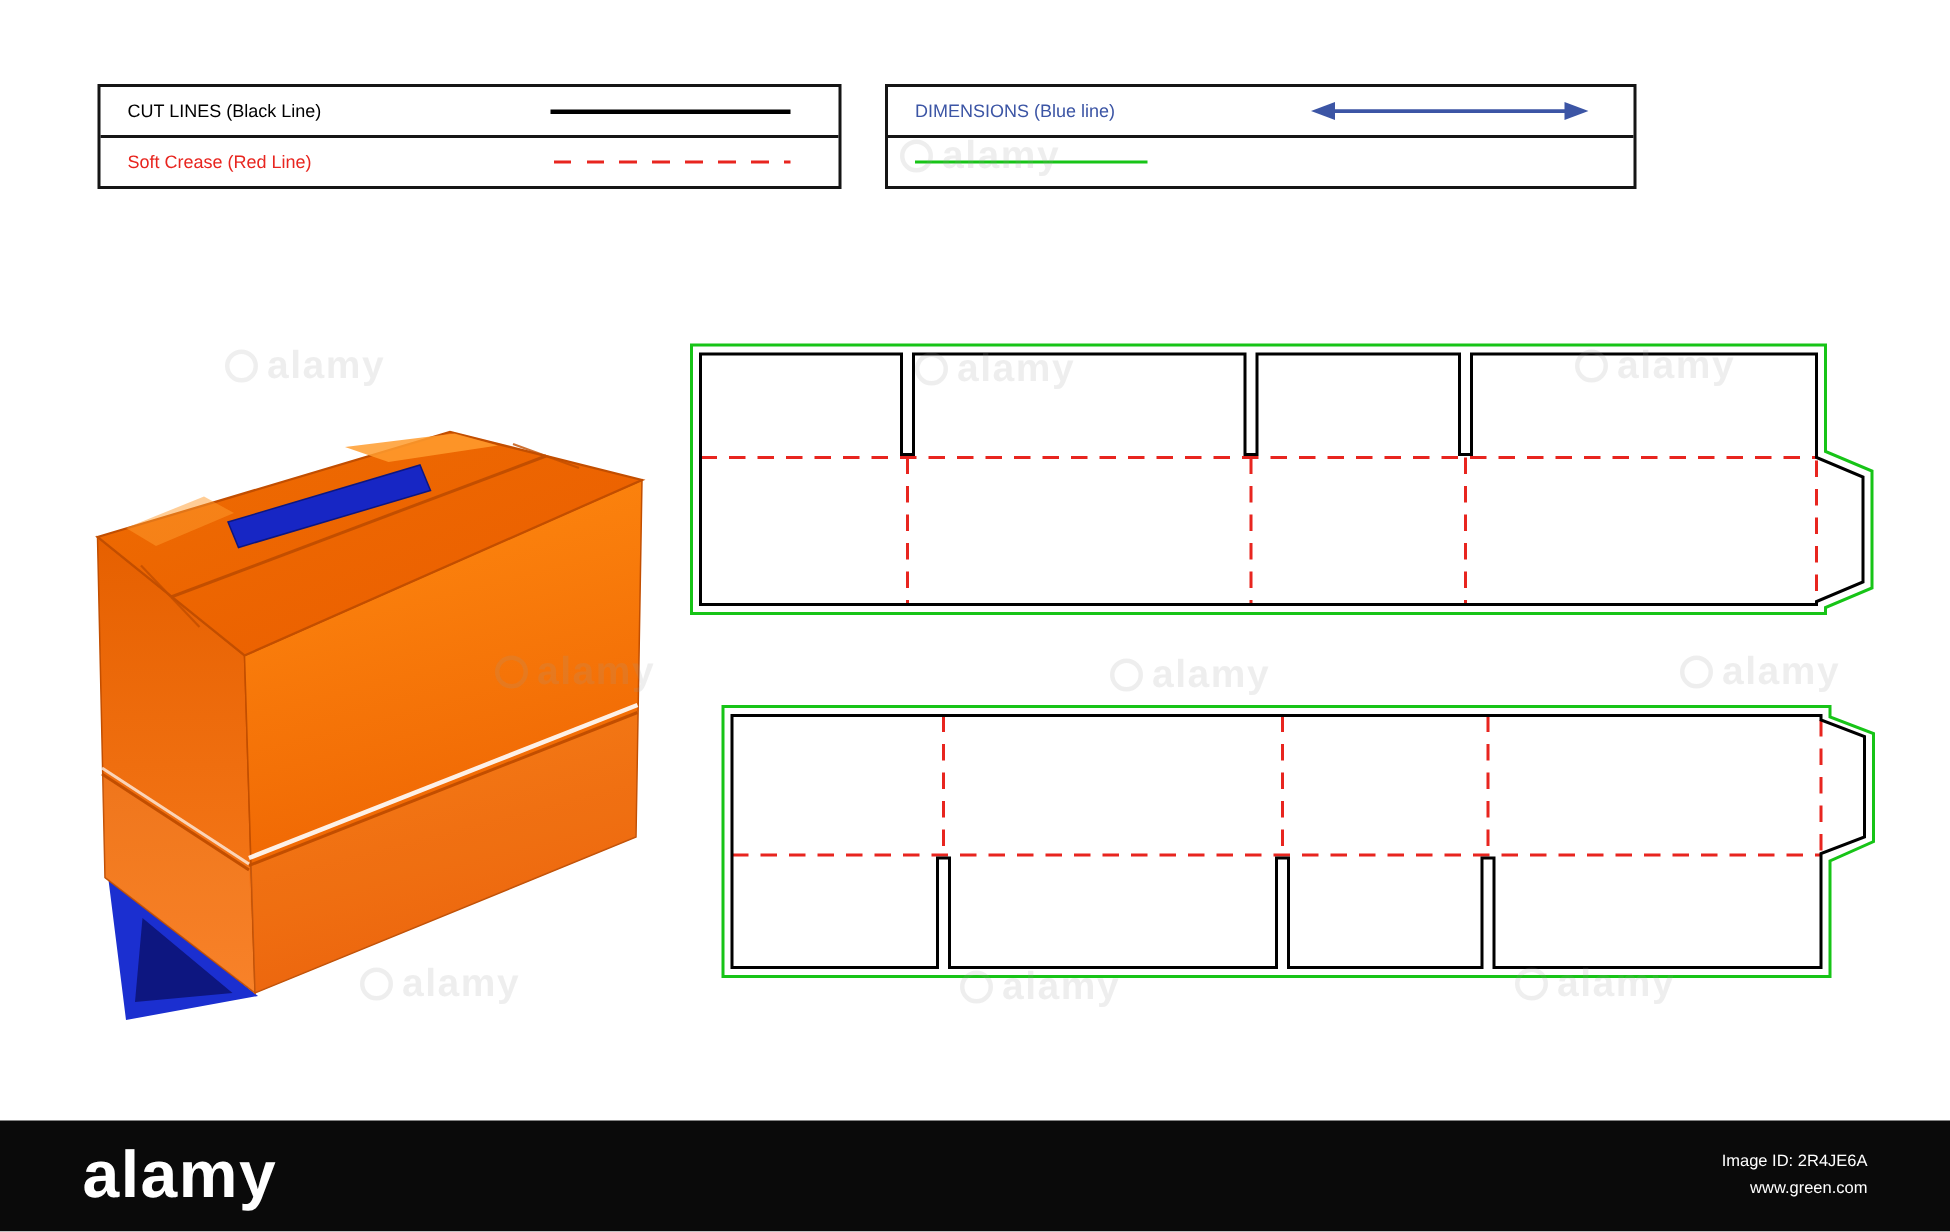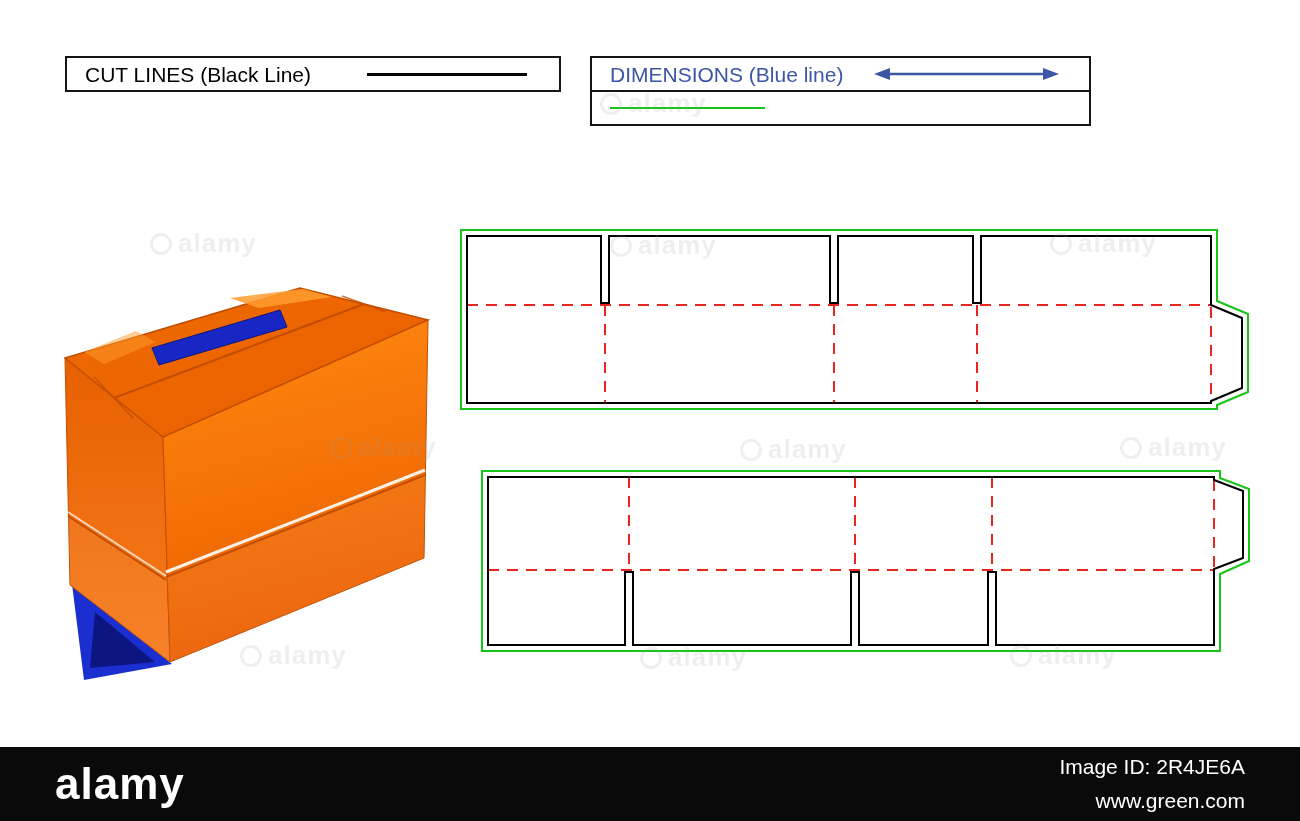--- a/index.html
+++ b/index.html
@@ -8,21 +8,21 @@
     font-family:"Liberation Sans", sans-serif;overflow:hidden;
   }
   .scene{position:absolute;left:0;top:0;}
 
   
   .legend-box{position:absolute;background:#fff;border:2px solid #151515;}
   .legend-left{left:65px;top:56px;width:492px;}
   .legend-right{left:590px;top:56px;width:497px;}
   .legend-row{height:32px;display:flex;align-items:center;padding:0 18px 0 18px;}
   .legend-row + .legend-row{border-top:2px solid #151515;}
-  .legend-label{flex:1;font-size:21px;line-height:1;}
+  .legend-label{flex:1;font-size:12px;line-height:1;}
   .legend-label.cut{color:var(--cut,#000);}
   .legend-label.crease{color:var(--crease,#e8251f);}
   .legend-label.dimension{color:var(--dimension,#3c55a5);}
   .legend-label.bleed{color:var(--bleed,#17c417);}
   .sample{flex:0 0 auto;margin-right:14px;}
   .cut-sample{width:160px;height:0;border-top:3px solid var(--cut,#000);}
   .crease-sample{width:158px;height:2.5px;
     background:repeating-linear-gradient(90deg,var(--crease,#e8251f) 0 12px,transparent 12px 22px);}
   .bleed-sample{width:155px;height:0;border-top:2.5px solid var(--bleed,#17c417);margin-right:28px;}
   .arrow-sample{width:185px;height:16px;margin-right:12px;}
@@ -31,21 +31,21 @@
   .wm{position:absolute;display:flex;align-items:center;gap:6px;
       color:var(--watermark,#9a9a9a);opacity:.16;font-size:26px;font-weight:700;
       letter-spacing:1px;pointer-events:none;}
   .wm-ring{width:16px;height:16px;border:3px solid currentColor;border-radius:50%;}
 
   
   .footer{position:absolute;left:0;right:0;bottom:0;height:74px;
     background:var(--footer-bg,#0a0a0a);display:flex;align-items:center;
     justify-content:space-between;padding:0 55px;box-sizing:border-box;z-index:5;}
   .brand{color:var(--footer-text,#fff);font-size:44px;font-weight:700;letter-spacing:1px;line-height:1;}
-  .meta{text-align:right;color:var(--footer-text,#fff);font-size:21px;line-height:1.6;}
+  .meta{text-align:right;color:var(--footer-text,#fff);font-size:11px;line-height:1.6;}
 </style>
 </head>
 <body>
 
 <svg class="scene" width="1300" height="821" viewBox="0 0 1300 821">
   <defs>
     <linearGradient id="gMain" x1="0" y1="0" x2="0.2" y2="1">
       <stop offset="0" style="stop-color:var(--box-main,#ff8a10)"></stop>
       <stop offset="1" style="stop-color:var(--box-main-deep,#eb5d00)"></stop>
     </linearGradient>
@@ -101,20 +101,24 @@
     <path d="M488,570 H1214 M629,477 V570 M855,477 V570 M992,477 V570 M1214,480 V568" stroke="var(--crease,#e8251f)" stroke-width="2" stroke-dasharray="11 8"></path>
     <path d="M488,477 H1214 V480 L1243,491 V558 L1214,569 V645 H996 V572 H988 V645 H859 V572 H851 V645 H633 V572 H625 V645 H488 Z" stroke="var(--cut,#000)" stroke-width="2"></path>
   </g>
 </svg>
 
 <div class="legend-box legend-left">
   <div class="legend-row">
     <span class="legend-label cut">CUT LINES (Black Line)</span>
     <span class="sample cut-sample"></span>
   </div>
+  <div class="legend-row">
+    <span class="legend-label crease">Soft Crease (Red Line)</span>
+    <span class="sample crease-sample"></span>
+  </div>
 </div>
 
 <div class="legend-box legend-right">
   <div class="legend-row">
     <span class="legend-label dimension">DIMENSIONS (Blue line)</span>
     <svg class="sample arrow-sample" viewBox="0 0 185 16">
       <line x1="8" y1="8" x2="177" y2="8" stroke="var(--dimension,#3c55a5)" stroke-width="2.5"></line>
       <polygon points="0,8 16,2 16,14" fill="var(--dimension,#3c55a5)"></polygon>
       <polygon points="185,8 169,2 169,14" fill="var(--dimension,#3c55a5)"></polygon>
     </svg>

